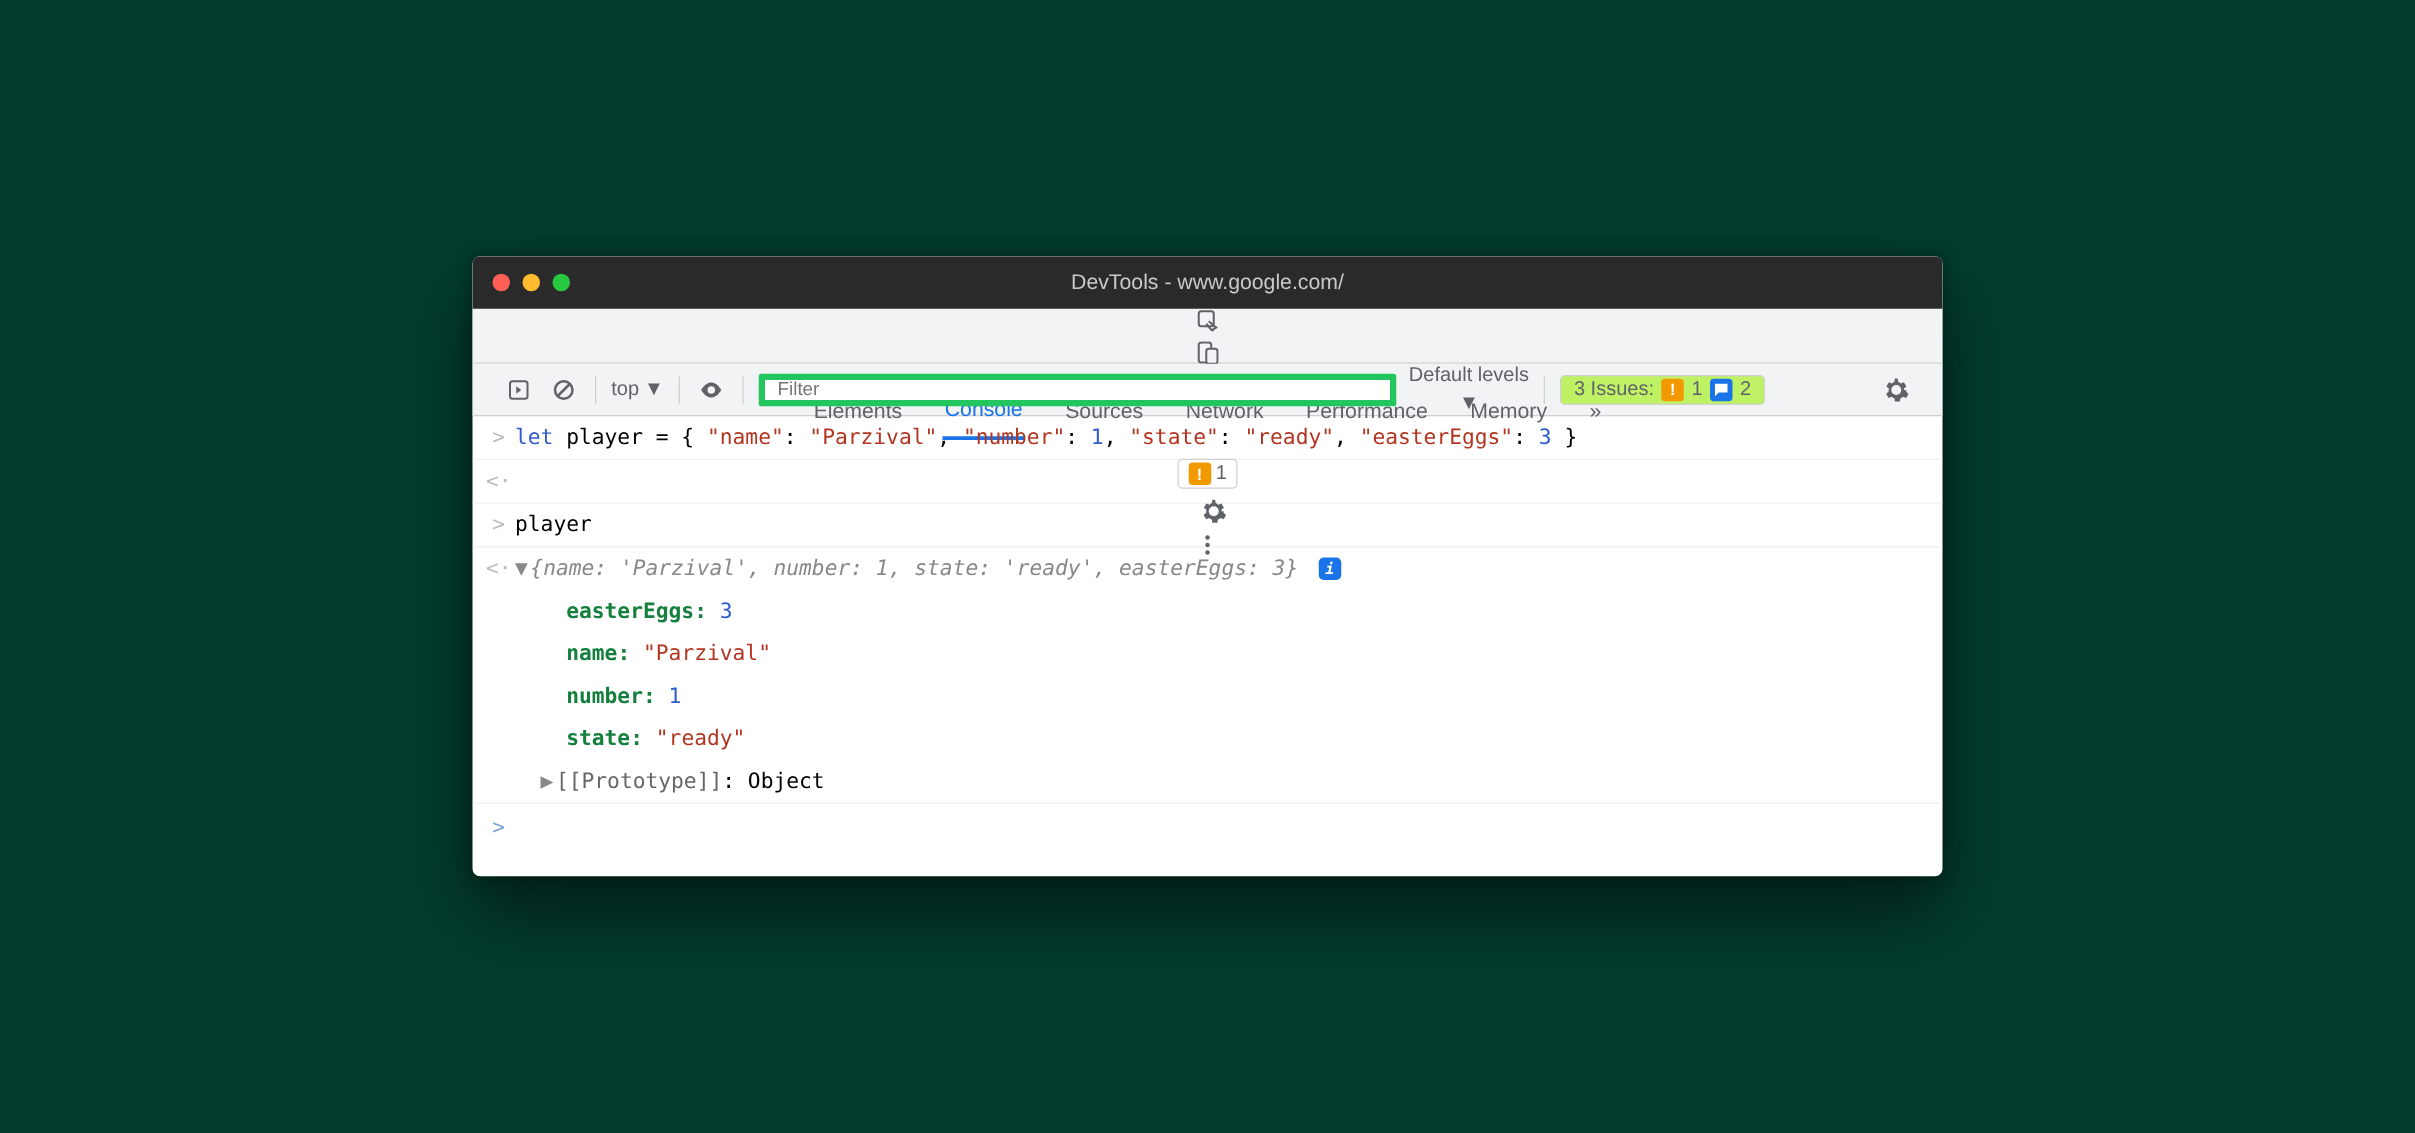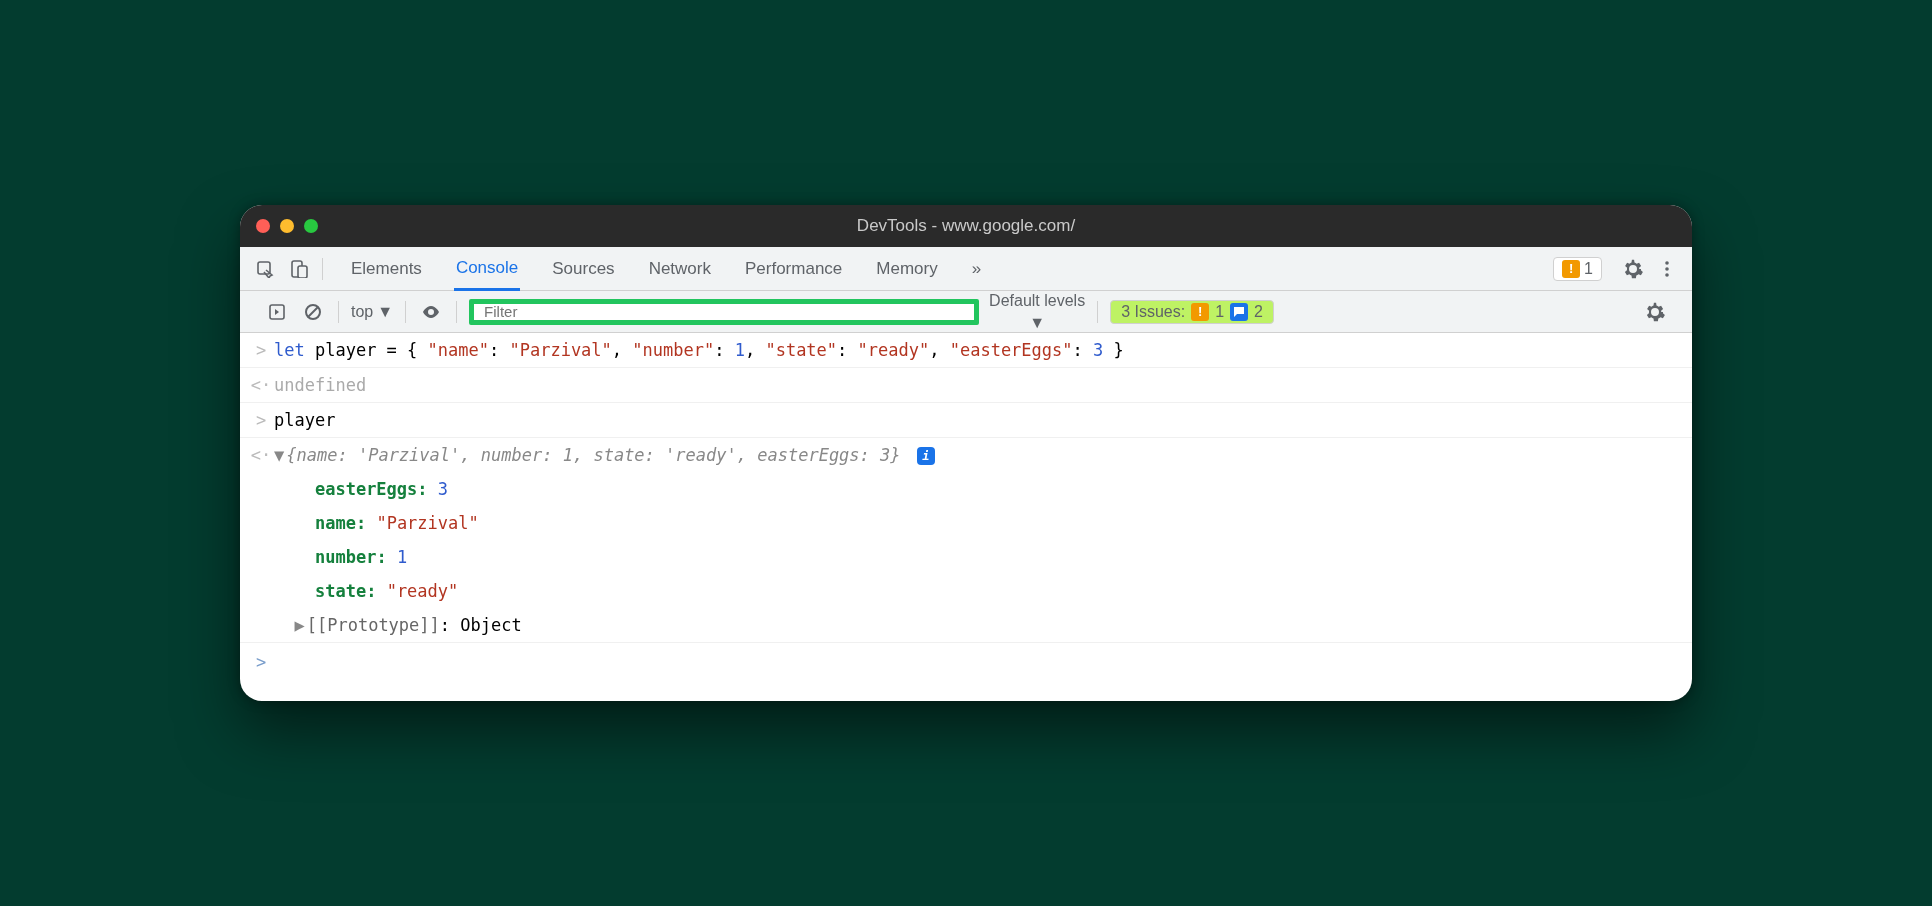--- a/index.html
+++ b/index.html
@@ -6,23 +6,23 @@
   body {
     font-family: -apple-system, "Helvetica Neue", Arial, sans-serif;
     background: #033c2f;
     display: flex;
     align-items: center;
     justify-content: center;
     min-height: 100vh;
     padding: 40px;
   }
   .window {
-    width: 1452px;
+    width: 1176px;
     background: #fff;
-    border-radius: 22px;
+    border-radius: 6px;
     overflow: hidden;
     box-shadow: 0 30px 60px rgba(0,0,0,0.5), 0 0 12px rgba(0,0,0,0.35);
   }
   .titlebar {
     height: 42px;
     background: #2a2a2a;
     display: flex;
     align-items: center;
     position: relative;
   }
@@ -46,20 +46,21 @@
   .tabs-row {
     height: 44px;
     border-bottom: 1px solid #d0d0d0;
     background: #f1f3f4;
     display: flex;
     align-items: center;
     padding: 0 12px;
     gap: 8px;
     font-size: 17px;
     color: #5f6368;
+    flex-direction: column;
   }
   .ico-btn {
     width: 26px; height: 26px;
     display: inline-flex; align-items: center; justify-content: center;
     color: #5f6368; border-radius: 3px;
   }
   .sep { width: 1px; height: 22px; background: #d0d0d0; margin: 0 2px; }
   .tabs { display: flex; align-items: center; gap: 30px; padding: 0 16px; }
   .tab { color:#5f6368; padding: 0 2px; height:44px; display:flex; align-items:center; cursor:pointer; }
   .tab.active { color:#1a73e8; border-bottom: 3px solid #1a73e8; margin-bottom: -1px; height: 44px; font-weight:500;}
@@ -248,21 +249,20 @@
 
   <div class="console-body">
 
     <div class="row">
       <div class="gutter">&gt;</div>
       <div class="content"><span class="kw">let </span><span>player</span><span> = { </span><span class="str">"name"</span>: <span class="str">"Parzival"</span>, <span class="str">"number"</span>: <span class="num">1</span>, <span class="str">"state"</span>: <span class="str">"ready"</span>, <span class="str">"easterEggs"</span>: <span class="num">3</span><span> }</span></div>
     </div>
 
     <div class="row">
       <div class="gutter">&lt;·</div>
-      <div class="content grey">undefined</div>
     </div>
 
     <div class="row">
       <div class="gutter">&gt;</div>
       <div class="content">player</div>
     </div>
 
     <div class="row" style="border-bottom:none;">
       <div class="gutter">&lt;·</div>
       <div class="content"><span class="caret">▼</span><span class="dim">{</span><span class="dim">name:</span> <span class="dim">'Parzival'</span><span class="dim">, </span><span class="dim">number:</span> <span class="dim">1</span><span class="dim">, </span><span class="dim">state:</span> <span class="dim">'ready'</span><span class="dim">, </span><span class="dim">easterEggs:</span> <span class="dim">3</span><span class="dim">}</span> <span class="info-i">i</span></div>

